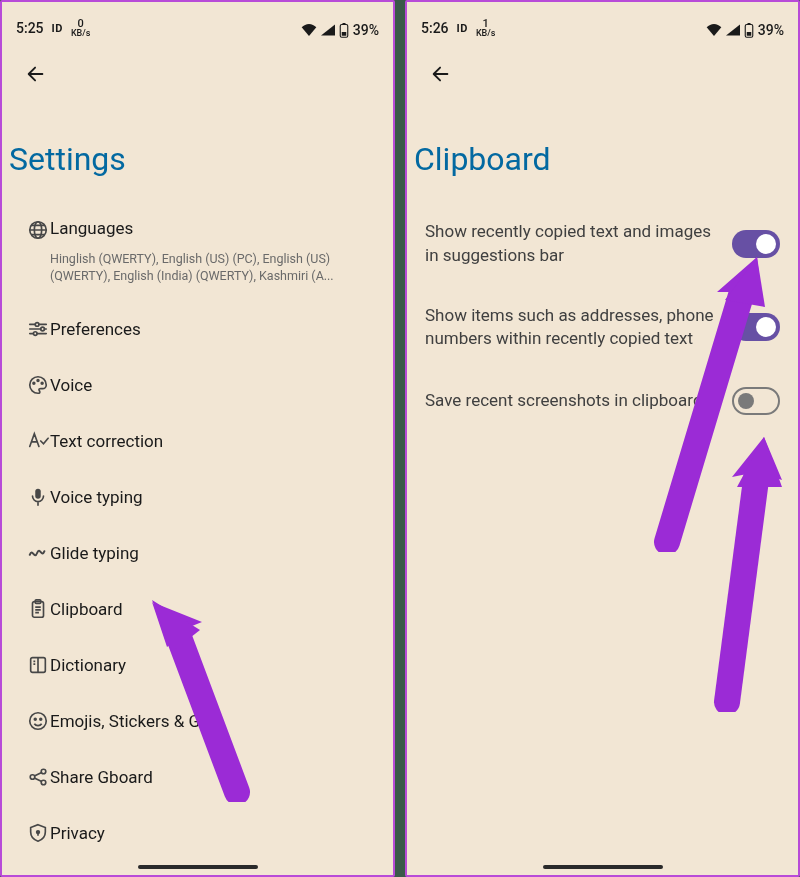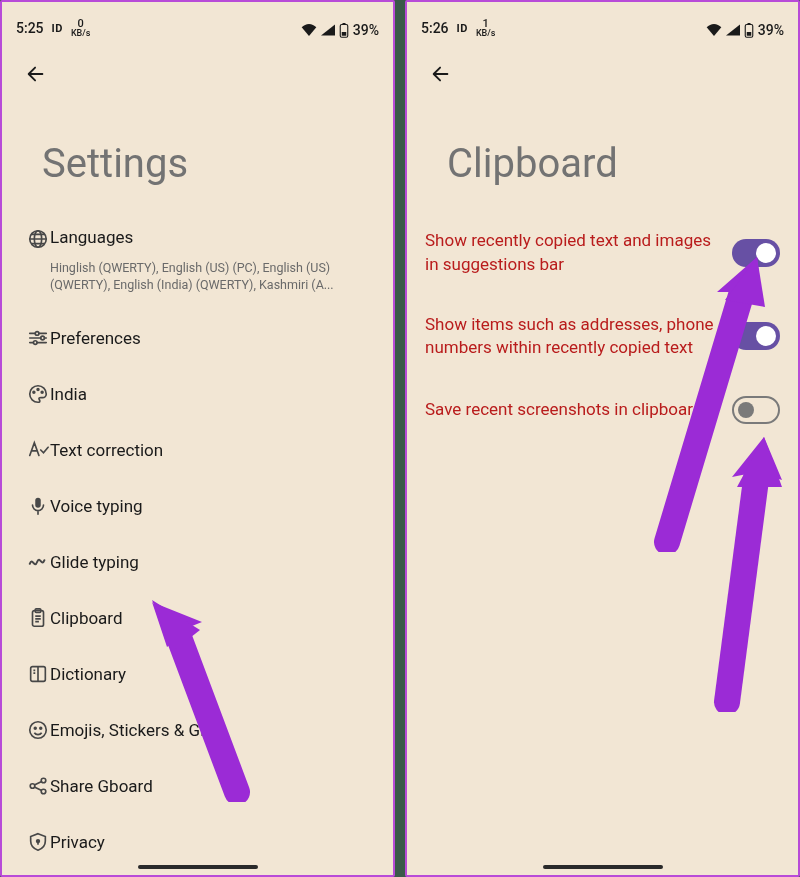--- a/index.html
+++ b/index.html
@@ -37,24 +37,24 @@
   .status-right { display: flex; align-items: center; gap: 4px; }
   .kbs { font-size: 9px; line-height: 1; display: inline-flex; flex-direction: column; align-items: center; }
   .kbs-val { font-size: 11px; }
   .back-btn {
     margin: 16px 0 0 14px;
     width: 40px; height: 40px;
     display: flex; align-items: center; justify-content: center;
     cursor: pointer;
   }
   .page-title {
-    font-size: 40px;
+    font-size: 32px;
     font-weight: 400;
-    color: #737373;
-    margin: 46px 0 24px 40px;
+    color: #0369a1;
+    margin: 46px 0 24px 7px;
   }
   .settings-list { padding: 0 4px; }
   .settings-item {
     display: flex;
     align-items: center;
     padding: 16px 20px;
     cursor: pointer;
   }
   .settings-item.first { align-items: flex-start; }
   .settings-item .icon-slot {
@@ -79,21 +79,21 @@
   .clip-list { padding: 0 18px; }
   .clip-item {
     display: flex;
     align-items: center;
     padding: 18px 0;
     gap: 14px;
   }
   .clip-item .clip-label {
     flex: 1;
     font-size: 17px;
-    color: #b91c1c;
+    color: #404040;
     line-height: 1.4;
   }
   .switch {
     width: 48px; height: 28px;
     border-radius: 14px;
     position: relative;
     flex-shrink: 0;
     cursor: pointer;
   }
   .switch.on { background: #6750a4; }
@@ -206,21 +206,21 @@
     <div class="settings-item">
       <span class="icon-slot">
         <svg width="22" height="22" viewBox="0 0 24 24" fill="none" stroke="currentColor" stroke-width="1.8">
             <path d="M12 3a9 9 0 100 18c1 0 2-.5 2-1.5s-1-1.5-1-2.5 1-1 2-1h2a4 4 0 004-4c0-5-4-9-9-9z"></path>
             <circle cx="7.5" cy="10" r="1" fill="currentColor"></circle>
             <circle cx="12" cy="7" r="1" fill="currentColor"></circle>
             <circle cx="16.5" cy="10" r="1" fill="currentColor"></circle>
           </svg>
       </span>
       <div class="txt">
-          <div class="label">India</div>
+          <div class="label">Voice</div>
         </div>
     </div>
 
     <div class="settings-item">
       <span class="icon-slot">
         <svg width="22" height="22" viewBox="0 0 24 24" fill="none" stroke="currentColor" stroke-width="1.8" stroke-linecap="round">
             <path d="M3 18L8 4l5 14M5 13h6M15 12l3 3 5-6"></path>
           </svg>
       </span>
       <div class="txt">

